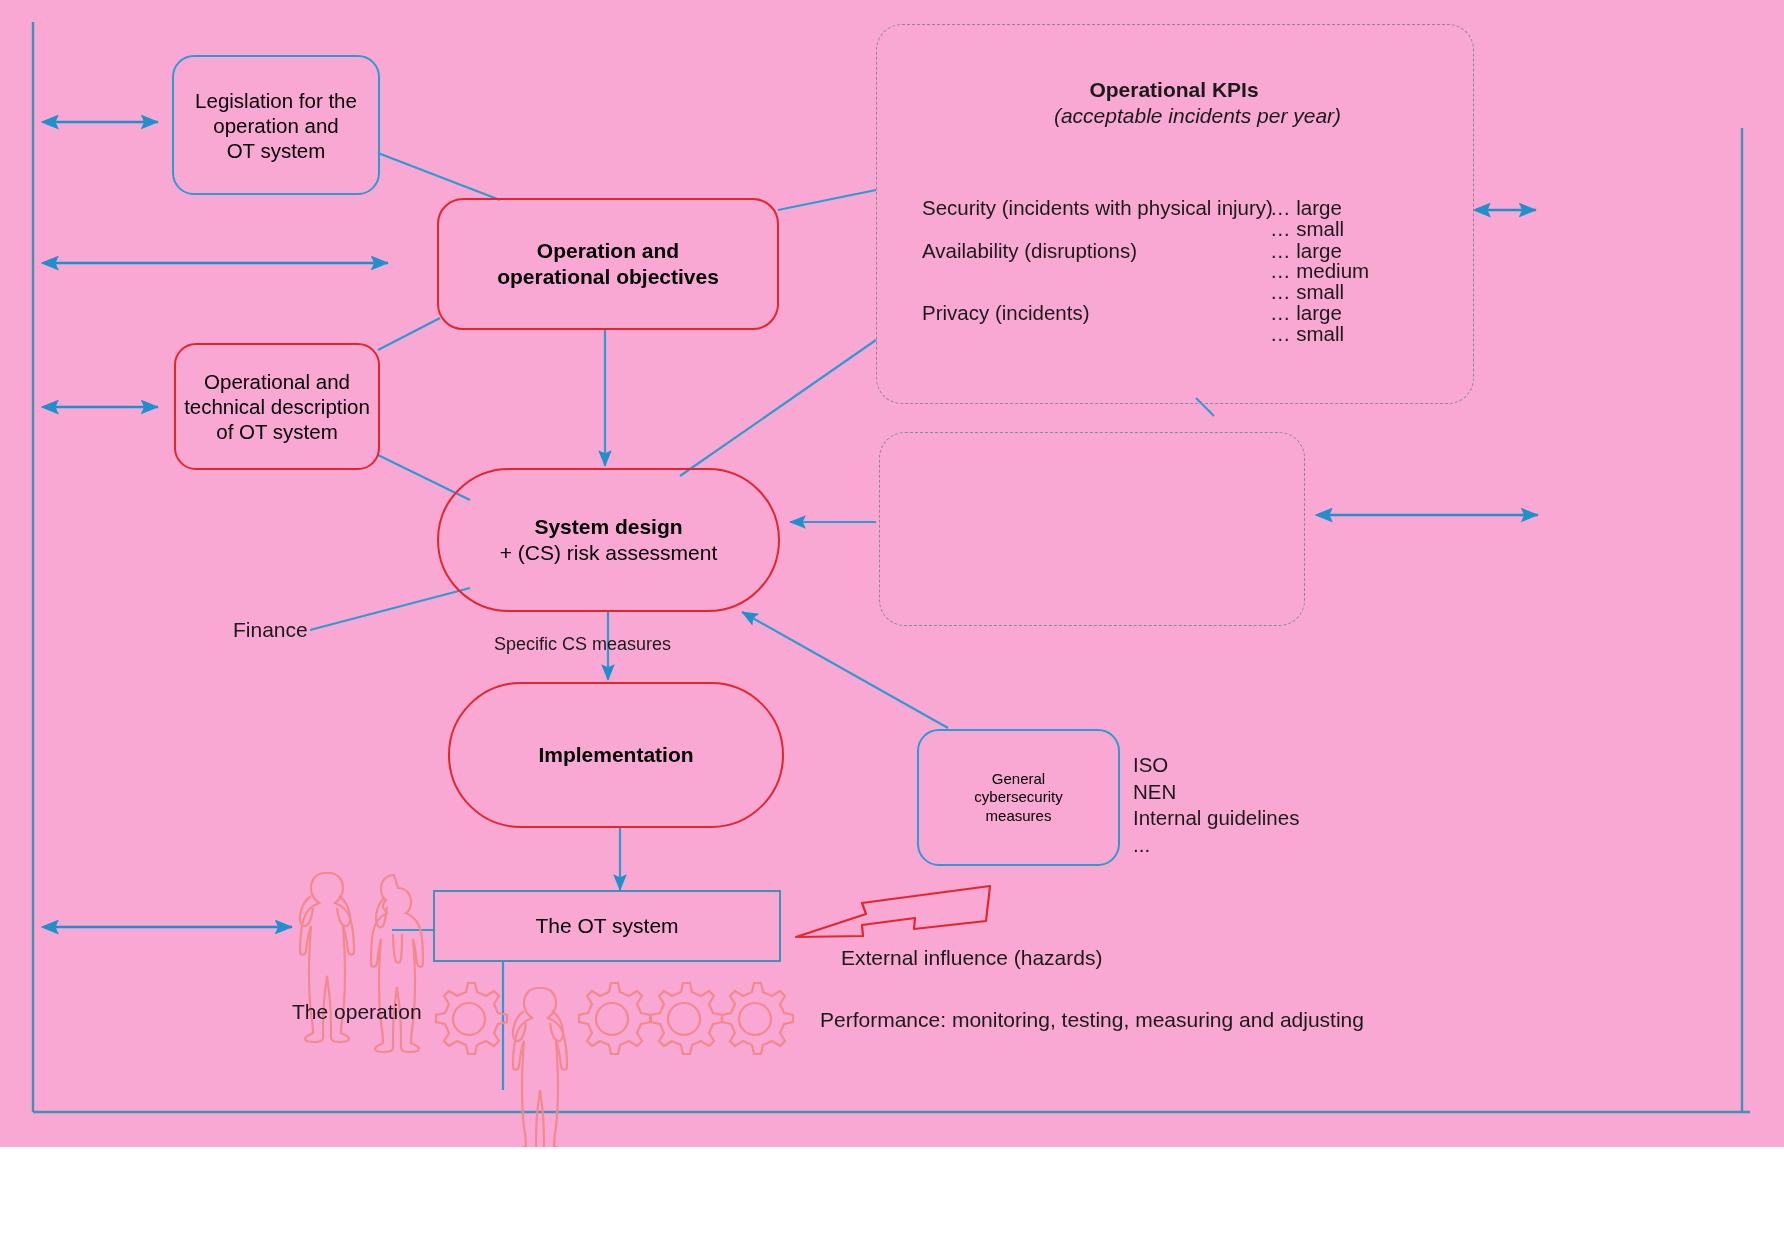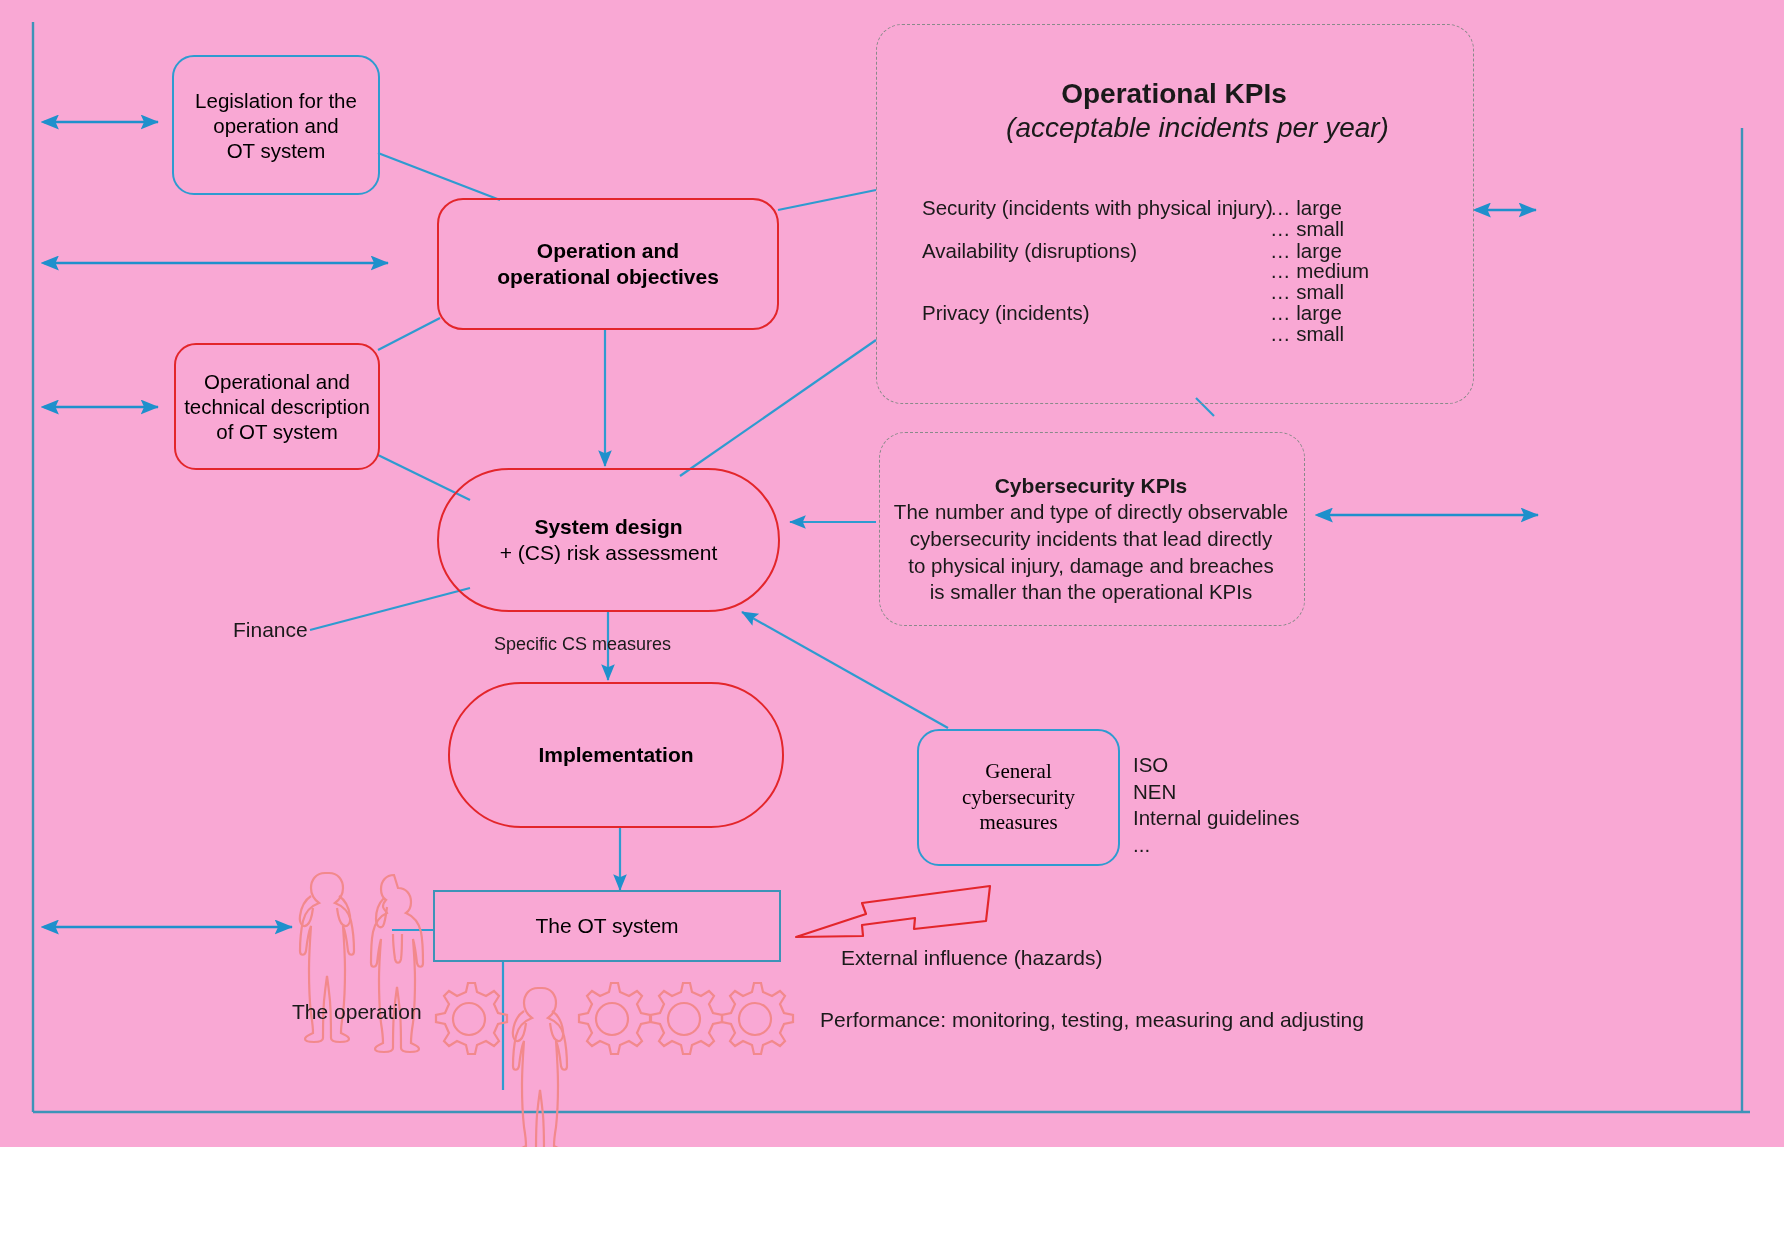--- a/index.html
+++ b/index.html
@@ -188,55 +188,48 @@
 
   <div class="node red-stadium" style="left:448px;top:682px;width:336px;height:146px;">
     <div class="node-text bold" style="font-size:21px;">Implementation</div>
   </div>
 
   <div class="node plain-blue-rect" style="left:433px;top:890px;width:348px;height:72px;">
     <div class="node-text" style="font-size:21px;">The OT system</div>
   </div>
 
   <div class="node blue-box" style="left:917px;top:729px;width:203px;height:137px;">
-    <div class="node-text" style="font-size:21px;font-family:Liberation Serif, serif;">
+    <div class="node-text" style="font-size:15px;">
       <div>General</div>
       <div>cybersecurity</div>
       <div>measures</div>
     </div>
   </div>
 
   <div class="dashed-box" style="position:absolute;left:876px;top:24px;width:596px;height:378px;"></div>
 
-  <div style="position:absolute;left:876px;top:78px;width:596px;text-align:center;font-size:28px;color:#1a1a1a;">
+  <div style="position:absolute;left:876px;top:78px;width:596px;text-align:center;font-size:21px;color:#1a1a1a;">
     <div class="kpi-title">Operational KPIs</div>
     <div class="ital" style="margin-top:2px;">(acceptable incidents per year)</div>
   </div>
 
   <div class="lbl" style="left:922px;top:196px;font-size:20.5px;">Security (incidents with physical injury)</div>
   <div class="lbl" style="left:922px;top:239px;font-size:20.5px;">Availability (disruptions)</div>
   <div class="lbl" style="left:922px;top:301px;font-size:20.5px;">Privacy (incidents)</div>
 
   <div class="lbl" style="left:1270px;top:196px;font-size:20.5px;">… large</div>
   <div class="lbl" style="left:1270px;top:217px;font-size:20.5px;">… small</div>
   <div class="lbl" style="left:1270px;top:239px;font-size:20.5px;">… large</div>
   <div class="lbl" style="left:1270px;top:259px;font-size:20.5px;">… medium</div>
   <div class="lbl" style="left:1270px;top:280px;font-size:20.5px;">… small</div>
   <div class="lbl" style="left:1270px;top:301px;font-size:20.5px;">… large</div>
   <div class="lbl" style="left:1270px;top:322px;font-size:20.5px;">… small</div>
 
   <div class="dashed-box" style="position:absolute;left:879px;top:432px;width:424px;height:192px;"></div>
 
-  <div style="position:absolute;left:879px;top:472px;width:424px;text-align:center;font-size:20.5px;color:#1a1a1a;line-height:1.30;">
-    <div class="kpi-title" style="font-size:21px;">Cybersecurity KPIs</div>
-    <div>The number and type of directly observable</div>
-    <div>cybersecurity incidents that lead directly</div>
-    <div>to physical injury, damage and breaches</div>
-    <div>is smaller than the operational KPIs</div>
-  </div>
 
   <div class="small-list" style="left:1133px;top:752px;font-size:20.5px;color:#1a1a1a;">
     <div>ISO</div>
     <div>NEN</div>
     <div>Internal guidelines</div>
     <div>...</div>
   </div>
 
   <div class="lbl" style="left:233px;top:618px;font-size:21px;">Finance</div>
 

